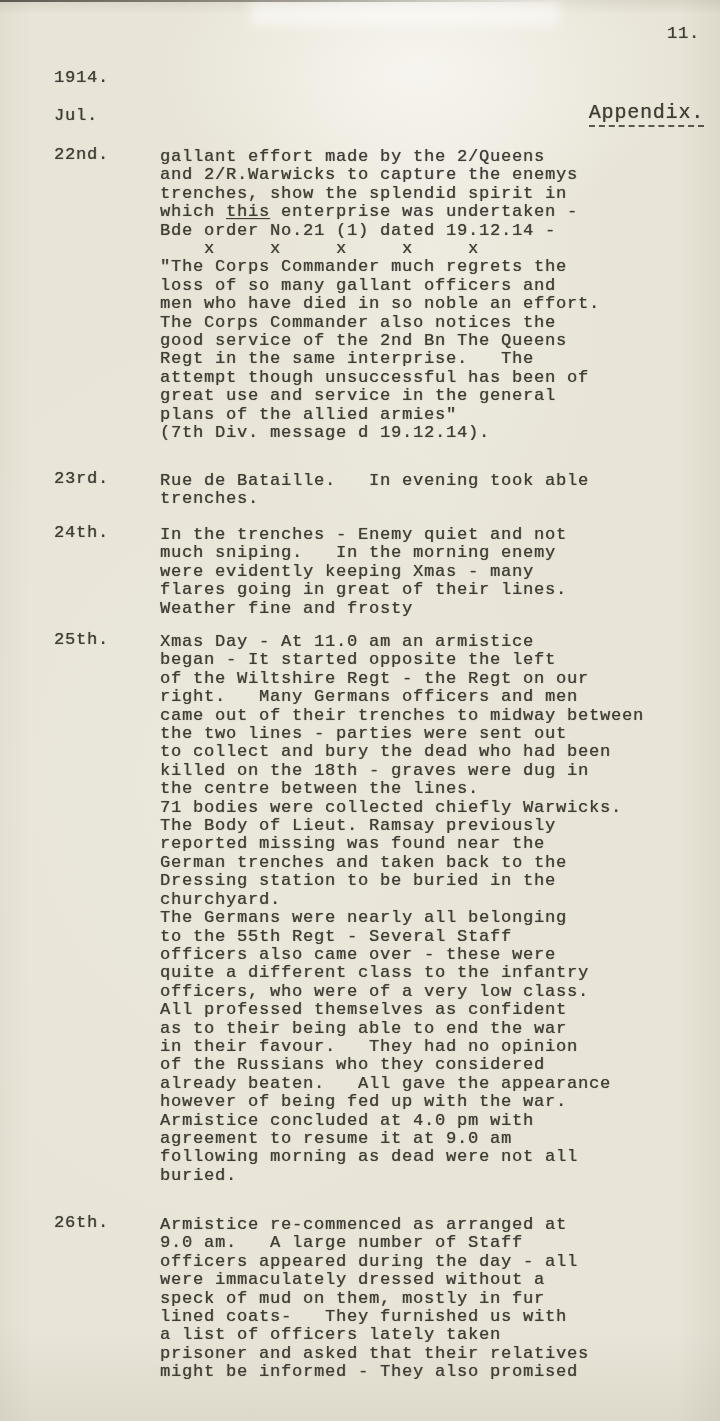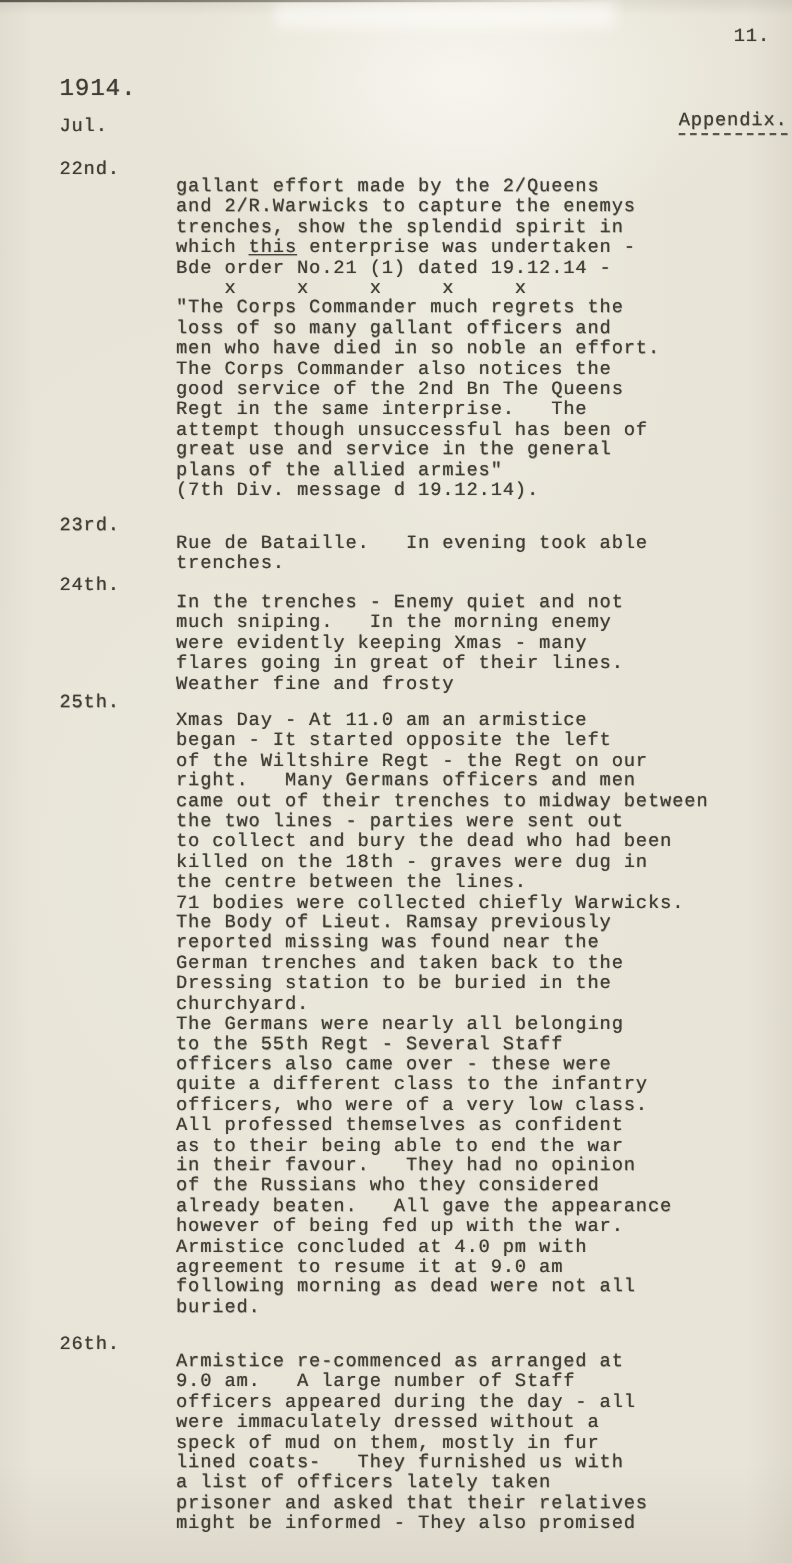--- a/index.html
+++ b/index.html
@@ -52,52 +52,52 @@
     position: absolute;
     top: 24px;
     right: 20px;
     font-size: 17px;
     text-align: center;
   }
   .year-label {
     position: absolute;
     top: 68px;
     left: 54px;
-    font-size: 22px;
+    font-size: 17px;
   }
   .month-label {
     position: absolute;
     top: 106px;
     left: 54px;
     font-size: 17px;
   }
   .appendix-label {
     position: absolute;
     top: 101px;
-    right: 4px;
-    font-size: 17px;
+    right: 16px;
+    font-size: 20px;
     padding-bottom: 1px;
     border-bottom: 2px dashed rgba(64,61,54,0.85);
   }
   .entry {
     position: absolute;
     left: 0;
     width: 720px;
   }
   .entry-date {
     position: absolute;
     left: 54px;
     top: 0;
     font-size: 17px;
     line-height: 18.4px;
   }
   .entry-body {
     position: absolute;
     left: 160px;
-    top: 16px;
+    top: 2px;
     width: 545px;
     font-size: 17px;
     line-height: 18.4px;
     white-space: pre-wrap;
   }
   .uword {
     text-decoration: underline;
     text-underline-offset: 2px;
     text-align: right;
   }

